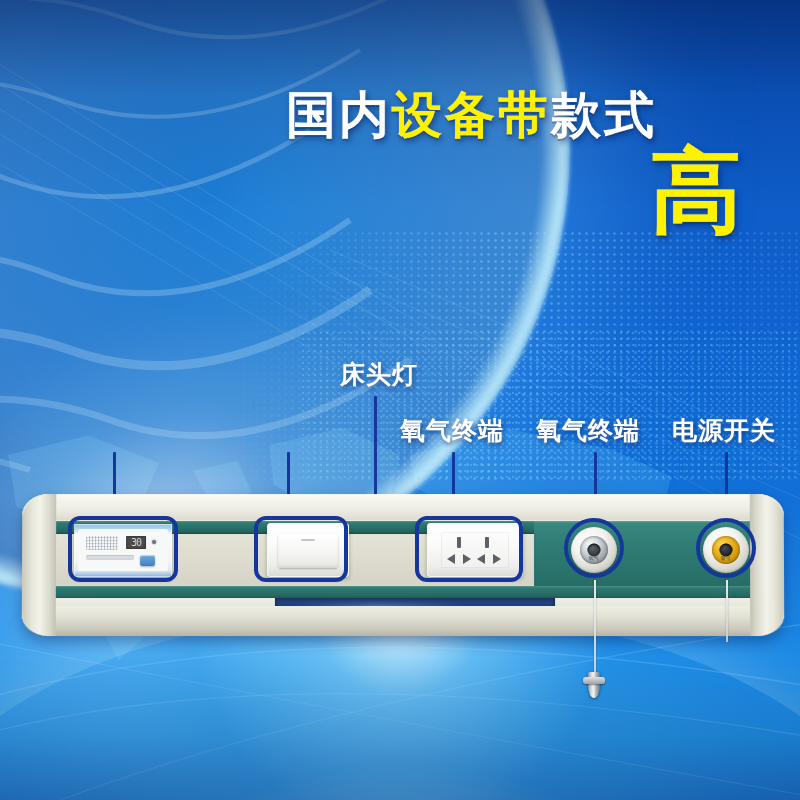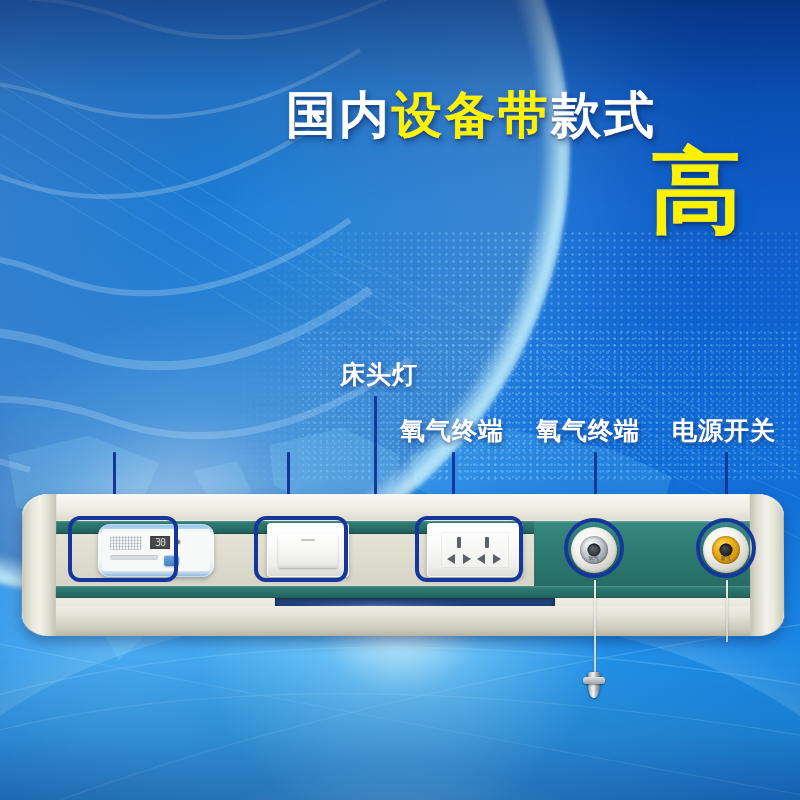--- a/index.html
+++ b/index.html
@@ -168,21 +168,21 @@
   .endcap{
     position:absolute;top:0;width:34px;height:142px;
     background:linear-gradient(90deg,#c9c8ba 0%, #e8e7dc 30%, #f4f3ea 52%, #dcdbcf 80%, #c3c2b4 100%);
   }
   .endcap.l{left:0;border-radius:26px 0 0 26px;}
   .endcap.r{right:0;border-radius:0 26px 26px 0;
     background:linear-gradient(270deg,#c9c8ba 0%, #e8e7dc 30%, #f4f3ea 52%, #dcdbcf 80%, #c3c2b4 100%);}
 
   
   .intercom{
-    position:absolute;left:76px;top:30px;width:116px;height:53px;border-radius:12px;
+    position:absolute;left:52px;top:30px;width:98px;height:53px;border-radius:0;
     background:linear-gradient(180deg,#8fc0e8 0%, #a9d2f0 8%, #fafafa 20%, #f3f4f4 70%, #dfe6ec 88%, #7fb3df 100%);
     box-shadow:0 2px 4px rgba(40,50,60,.35), inset 0 0 0 1px rgba(255,255,255,.5);
   }
   .ic-face{position:absolute;left:4px;top:5px;right:4px;bottom:6px;background:#f7f8f8;border-radius:2px;}
   .ic-speaker{
     position:absolute;left:8px;top:7px;width:32px;height:14px;border-radius:2px;
     background-image:repeating-linear-gradient(90deg, rgba(120,135,150,.55) 0 1px, rgba(0,0,0,0) 1px 3px),
                      repeating-linear-gradient(0deg, rgba(120,135,150,.35) 0 1px, rgba(0,0,0,0) 1px 3px);
     opacity:.85;
   }

